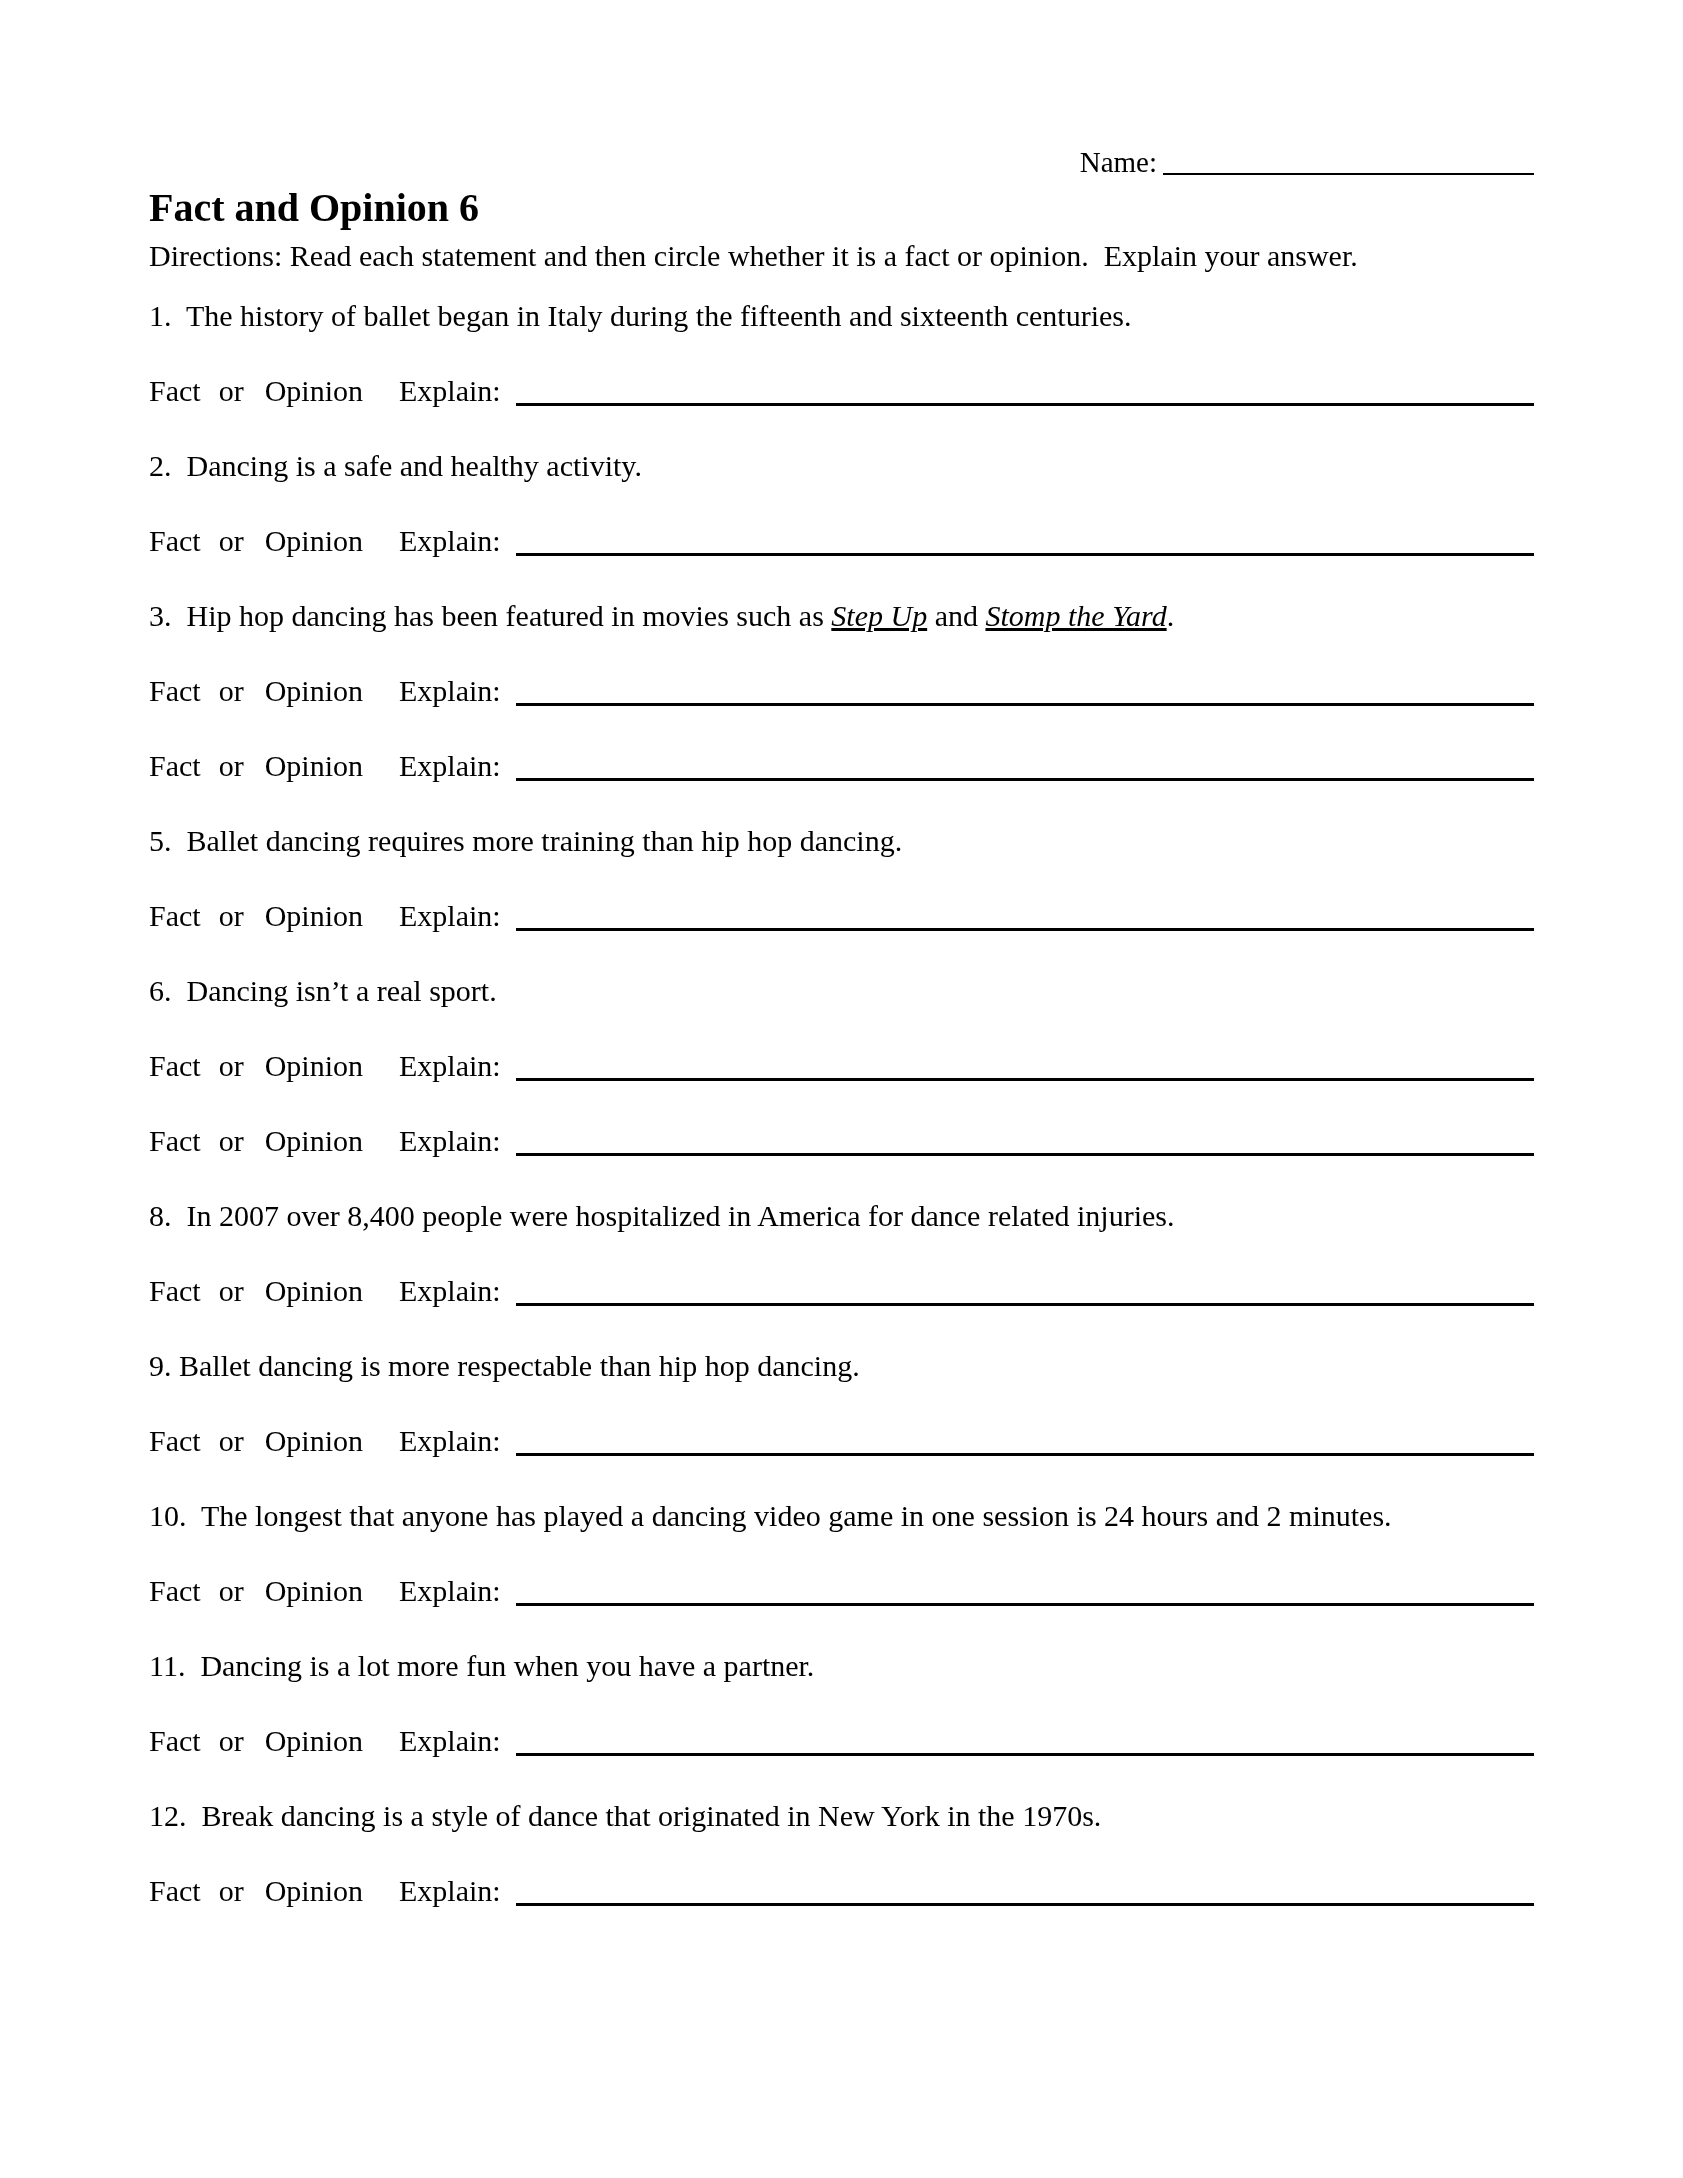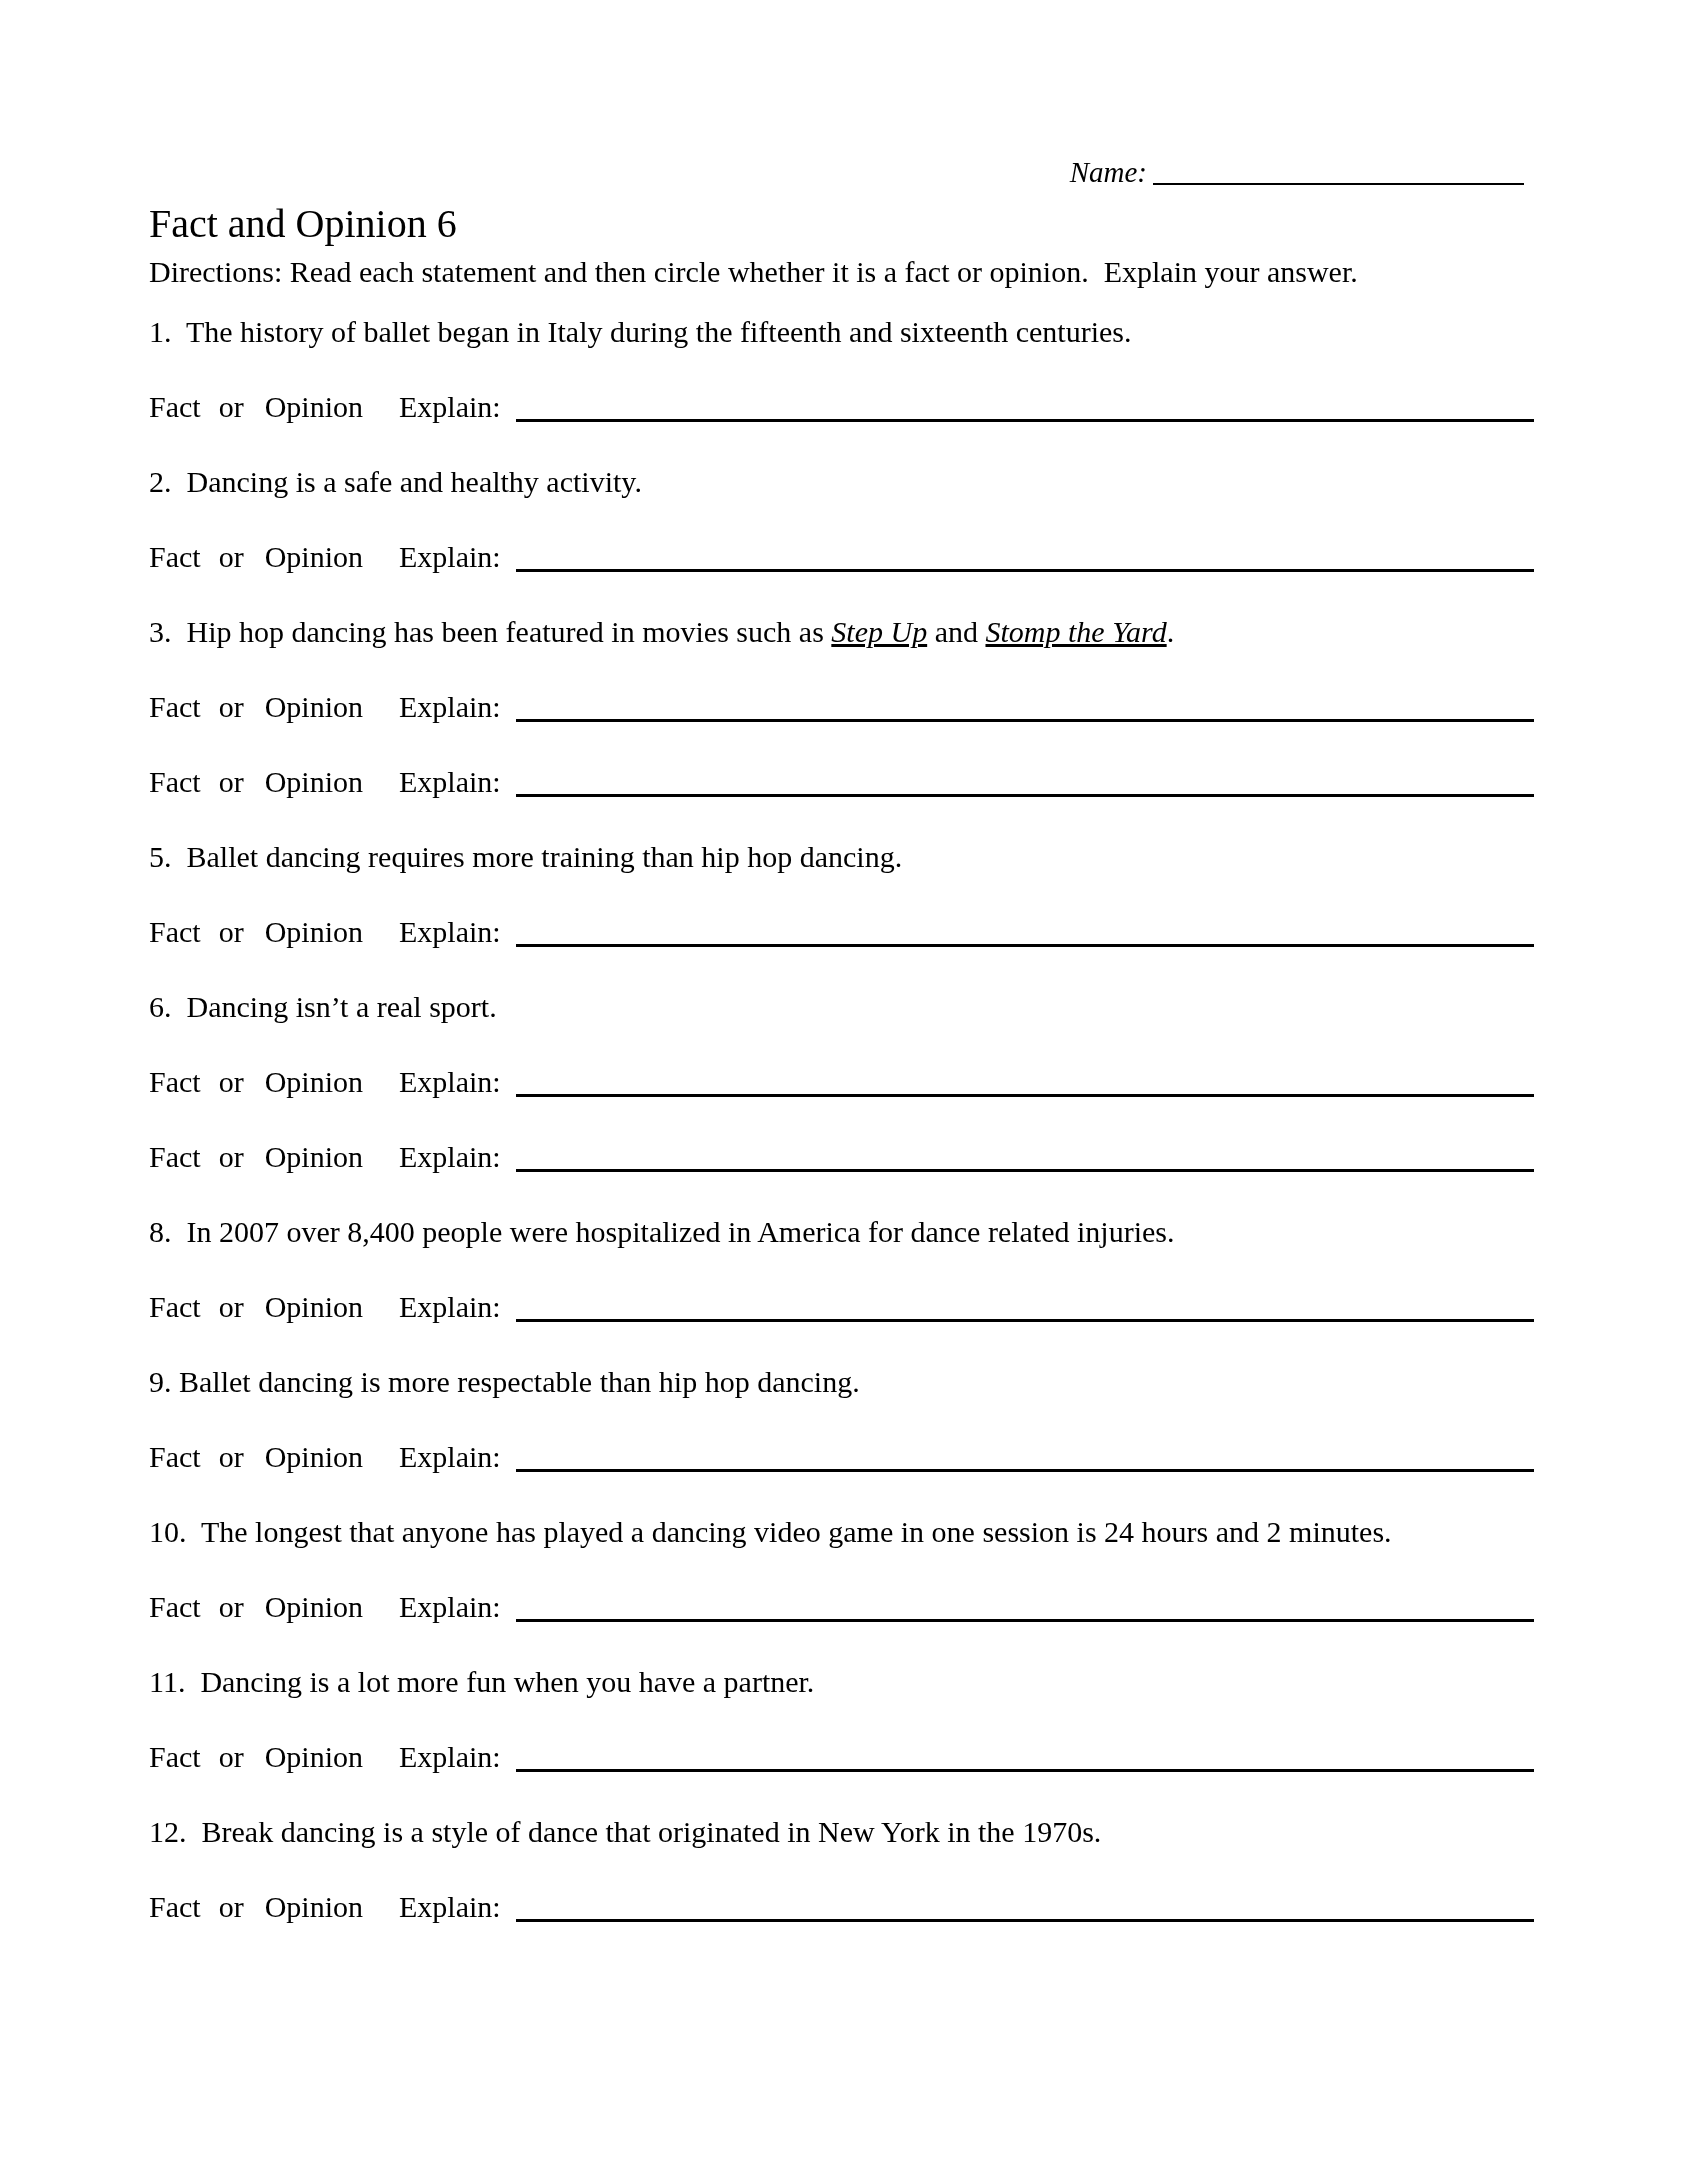--- a/index.html
+++ b/index.html
@@ -17,34 +17,33 @@
     padding: 144px 149px 0 149px;
     overflow: hidden;
   }
   
   .name-row {
     display: flex;
     justify-content: flex-end;
     align-items: center;
     line-height: 36px;
     font-size: 29px;
-    margin: 10px;
-    font-style: italic;
+    margin: 0;
   }
   .name-blank {
     width: 371px;
     height: 0;
     border-bottom: 2px solid #000;
     align-self: flex-end;
     margin: 0 0 5px 6px;
   }
   
   .title {
     font-size: 40px;
-    font-weight: normal;
+    font-weight: bold;
     line-height: 48px;
     margin: 4px 0 0 0;
   }
   
   .directions {
     line-height: 36px;
     margin: 6px 0 0 0;
     white-space: pre-wrap;
   }
   .directions .label { font-weight: normal; }

